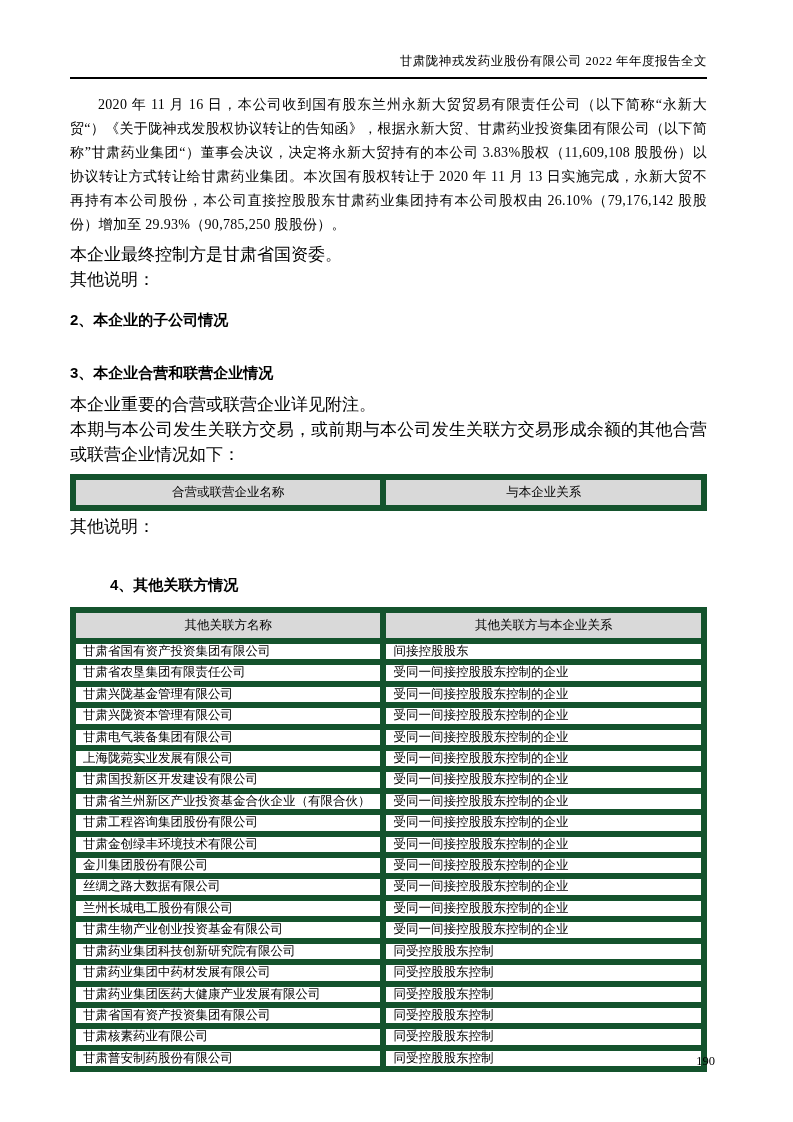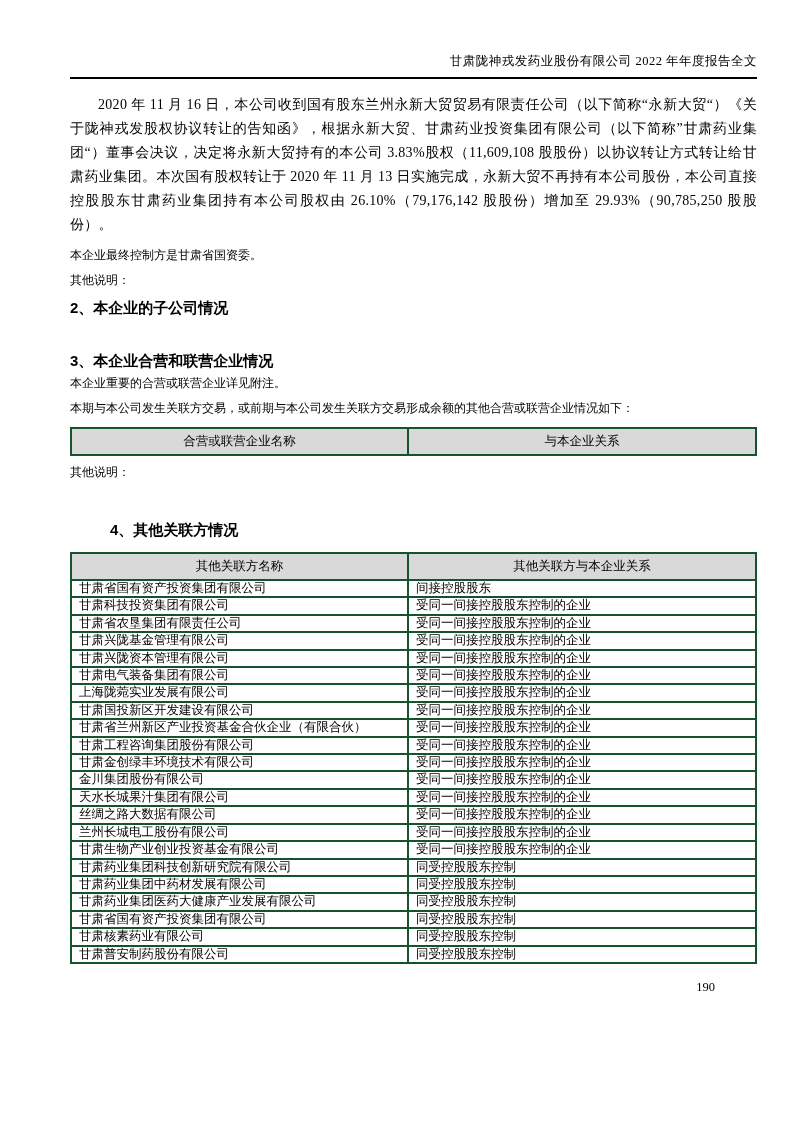--- a/index.html
+++ b/index.html
@@ -6,21 +6,21 @@
   html, body { background: #ffffff; }
   body {
     width: 793px; height: 1122px;
     font-family: "Liberation Serif", "DejaVu Serif", serif;
     color: #000000;
     position: relative;
     overflow: hidden;
   }
   .page {
     width: 793px; height: 1122px;
-    padding: 0 36px 0 70px;
+    padding: 0 86px 0 70px;
     position: relative;
   }
   .doc-header {
     padding-top: 53px;
   }
   .doc-header-inner {
     text-align: right;
     font-size: 12.5px;
     line-height: 17px;
     padding-bottom: 7px;
@@ -29,45 +29,46 @@
   }
   .para-main {
     margin-top: 14px;
     font-size: 14px;
     line-height: 24px;
     text-align: justify;
     text-indent: 2em;
     letter-spacing: 0.3px;
   }
   .para-small {
-    font-size: 12px;
+    font-size: 17px;
     line-height: 25px;
     text-align: justify;
+    font-family: Liberation Mono, monospace;
   }
   .p2 { margin-top: 6px; }
   .sec-title {
     font-family: "Liberation Sans", "DejaVu Sans", sans-serif;
     font-weight: bold;
     font-size: 15px;
     line-height: 21px;
   }
-  .sec2-title { margin-top: 4px; }
+  .sec2-title { margin-top: 16px; }
   .sec2-body  { margin-top: 18px; }
   .sec3-title { margin-top: 32px; }
-  .sec3-body1 { }
+  .sec3-body1 { margin-top: 10px; }
   .sec4-title { margin-top: 34px; margin-left: 40px; }
   table {
     width: 100%;
     border-collapse: collapse;
     table-layout: fixed;
   }
   .tbl { margin-top: 6px; }
   .tbl2 { margin-top: 12px; }
   th, td {
-    border: 2px solid #14532d;
+    border: 6px solid #14532d;
     font-weight: normal;
     font-size: 12.5px;
     overflow: hidden;
     white-space: nowrap;
   }
   th {
     background: #d9d9d9;
     text-align: center;
     height: 25px;
     line-height: 25px;
@@ -76,21 +77,21 @@
     text-align: left;
     padding-left: 7px;
     line-height: 15.4px;
   }
   .col-name  { width: 49.2%; }
   .col-rel   { width: 50.8%; }
   .other-note { margin-top: 4px; }
   .page-number {
     position: absolute;
     right: 78px;
-    top: 980px;
+    top: 1054px;
     font-size: 12.5px;
   }
 </style>
 </head>
 <body>
 
 <div class="page">
 
   <div class="doc-header">
     <div class="doc-header-inner">甘肃陇神戎发药业股份有限公司 2022 年年度报告全文</div>
@@ -131,24 +132,20 @@
         <th class="col-name">其他关联方名称</th>
         <th class="col-rel">其他关联方与本企业关系</th>
       </tr>
     </thead>
     <tbody>
         <tr>
           <td>甘肃省国有资产投资集团有限公司</td>
           <td>间接控股股东</td>
         </tr>
         <tr>
-          <td>甘肃科技投资集团有限公司</td>
-          <td>受同一间接控股股东控制的企业</td>
-        </tr>
-        <tr>
           <td>甘肃省农垦集团有限责任公司</td>
           <td>受同一间接控股股东控制的企业</td>
         </tr>
         <tr>
           <td>甘肃兴陇基金管理有限公司</td>
           <td>受同一间接控股股东控制的企业</td>
         </tr>
         <tr>
           <td>甘肃兴陇资本管理有限公司</td>
           <td>受同一间接控股股东控制的企业</td>
@@ -172,24 +169,20 @@
         <tr>
           <td>甘肃工程咨询集团股份有限公司</td>
           <td>受同一间接控股股东控制的企业</td>
         </tr>
         <tr>
           <td>甘肃金创绿丰环境技术有限公司</td>
           <td>受同一间接控股股东控制的企业</td>
         </tr>
         <tr>
           <td>金川集团股份有限公司</td>
-          <td>受同一间接控股股东控制的企业</td>
-        </tr>
-        <tr>
-          <td>天水长城果汁集团有限公司</td>
           <td>受同一间接控股股东控制的企业</td>
         </tr>
         <tr>
           <td>丝绸之路大数据有限公司</td>
           <td>受同一间接控股股东控制的企业</td>
         </tr>
         <tr>
           <td>兰州长城电工股份有限公司</td>
           <td>受同一间接控股股东控制的企业</td>
         </tr>

